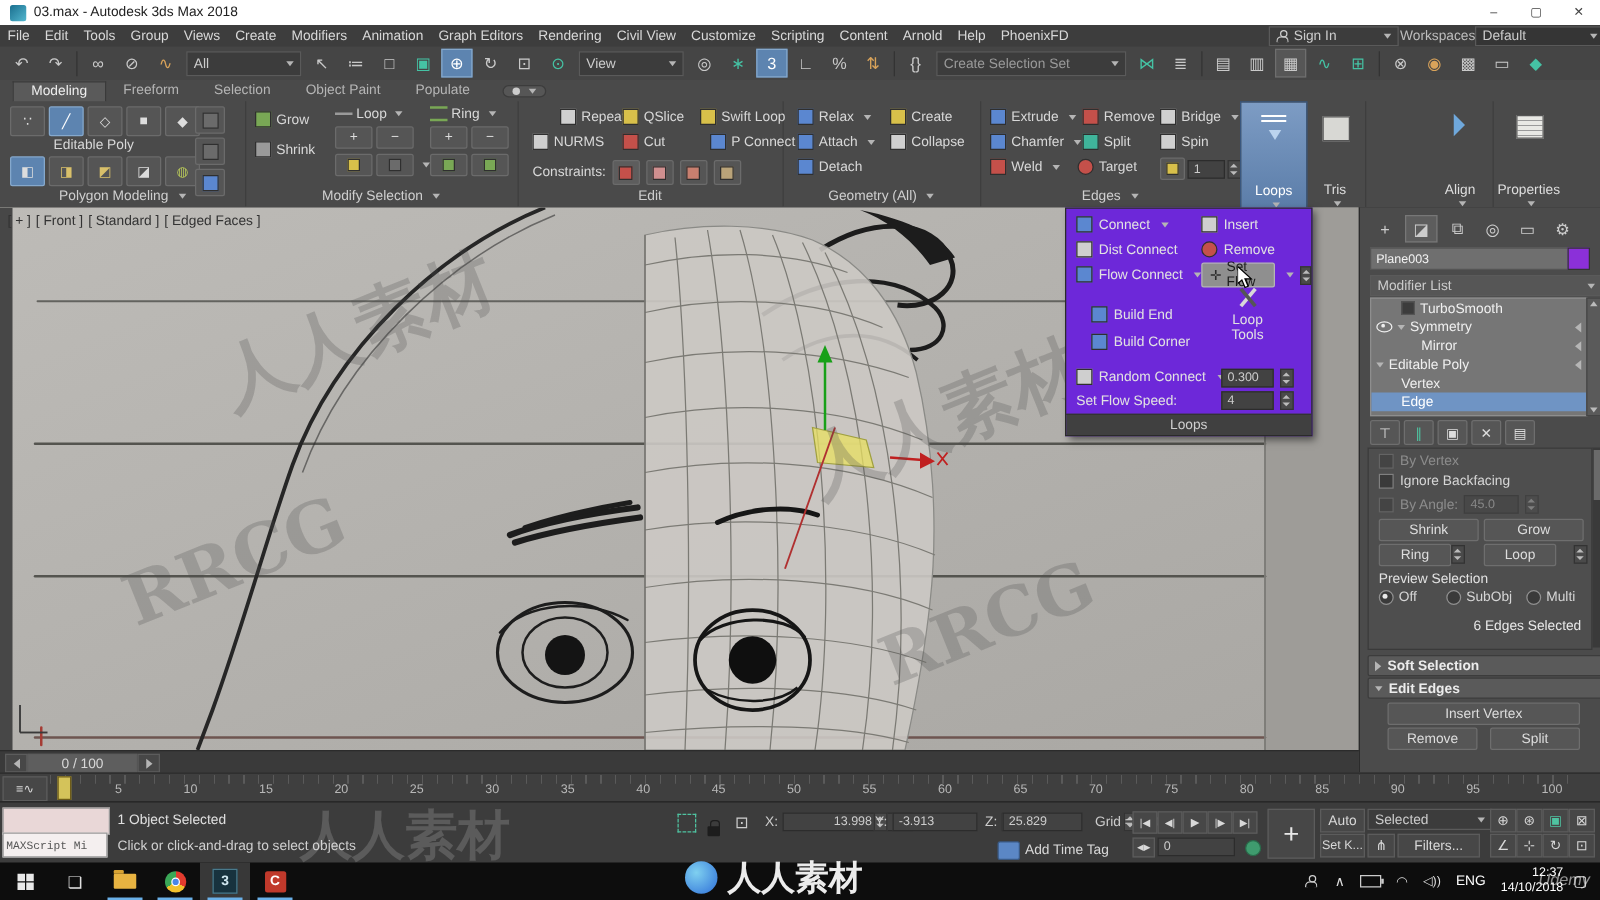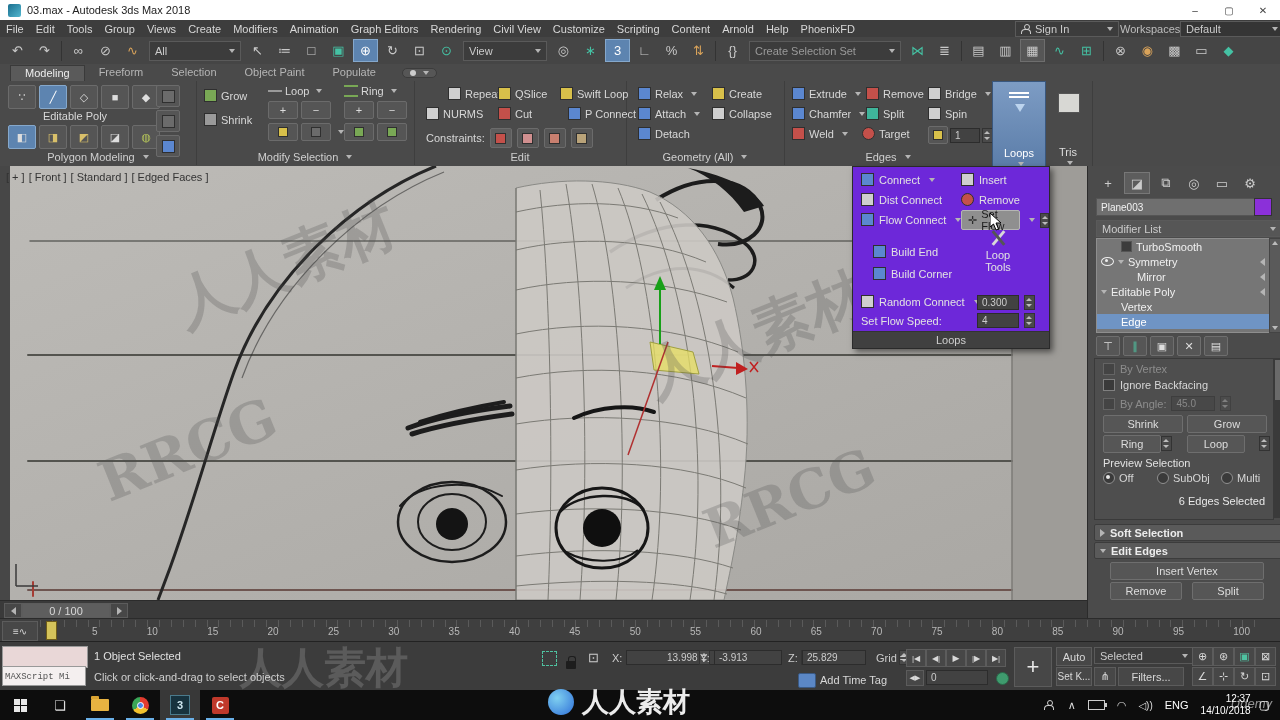--- a/index.html
+++ b/index.html
@@ -417,20 +417,30 @@
 
     <div class="bigb onb" style="left:992px;width:52px;">
       <span style="position:absolute;top:10px;left:16px;width:20px;height:8px;background:repeating-linear-gradient(#fff 0 2px,transparent 2px 4px);"></span>
       <span style="position:absolute;top:22px;left:22px;border-left:5px solid transparent;border-right:5px solid transparent;border-top:8px solid #bcd4ee;"></span>
       <span>Loops</span>
       <span class="caret" style="margin-top:3px;"></span>
     </div>
     <div class="bigb" style="left:1044px;width:48px;">
       <span style="position:absolute;top:12px;left:14px;width:20px;height:18px;background:#d8d8d4;border:1px solid #555;"></span>
       <span>Tris</span>
+      <span class="caret" style="margin-top:3px;"></span>
+    </div>
+    <div class="bigb" style="left:1142px;width:52px;">
+      <span style="position:absolute;top:10px;left:21px;border-top:9px solid transparent;border-bottom:9px solid transparent;border-left:9px solid #6fa8dc;"></span>
+      <span>Align</span>
+      <span class="caret" style="margin-top:3px;"></span>
+    </div>
+    <div class="bigb" style="left:1194px;width:58px;border-right:none;">
+      <span style="position:absolute;top:11px;left:19px;width:20px;height:17px;background:#e8e8e4;border:1px solid #555;background-image:repeating-linear-gradient(#0000 0 3px,#999 3px 4px);"></span>
+      <span>Properties</span>
       <span class="caret" style="margin-top:3px;"></span>
     </div>
   </div>
 
   <div id="viewport" class="abs">
     <svg width="1087" height="434" viewBox="0 0 1087 434">
       <defs>
         <linearGradient id="vg" x1="0" y1="0" x2="1" y2="1">
           <stop offset="0" stop-color="#bdbbb7"></stop>
             <stop offset="1" stop-color="#a9a7a3"></stop>

